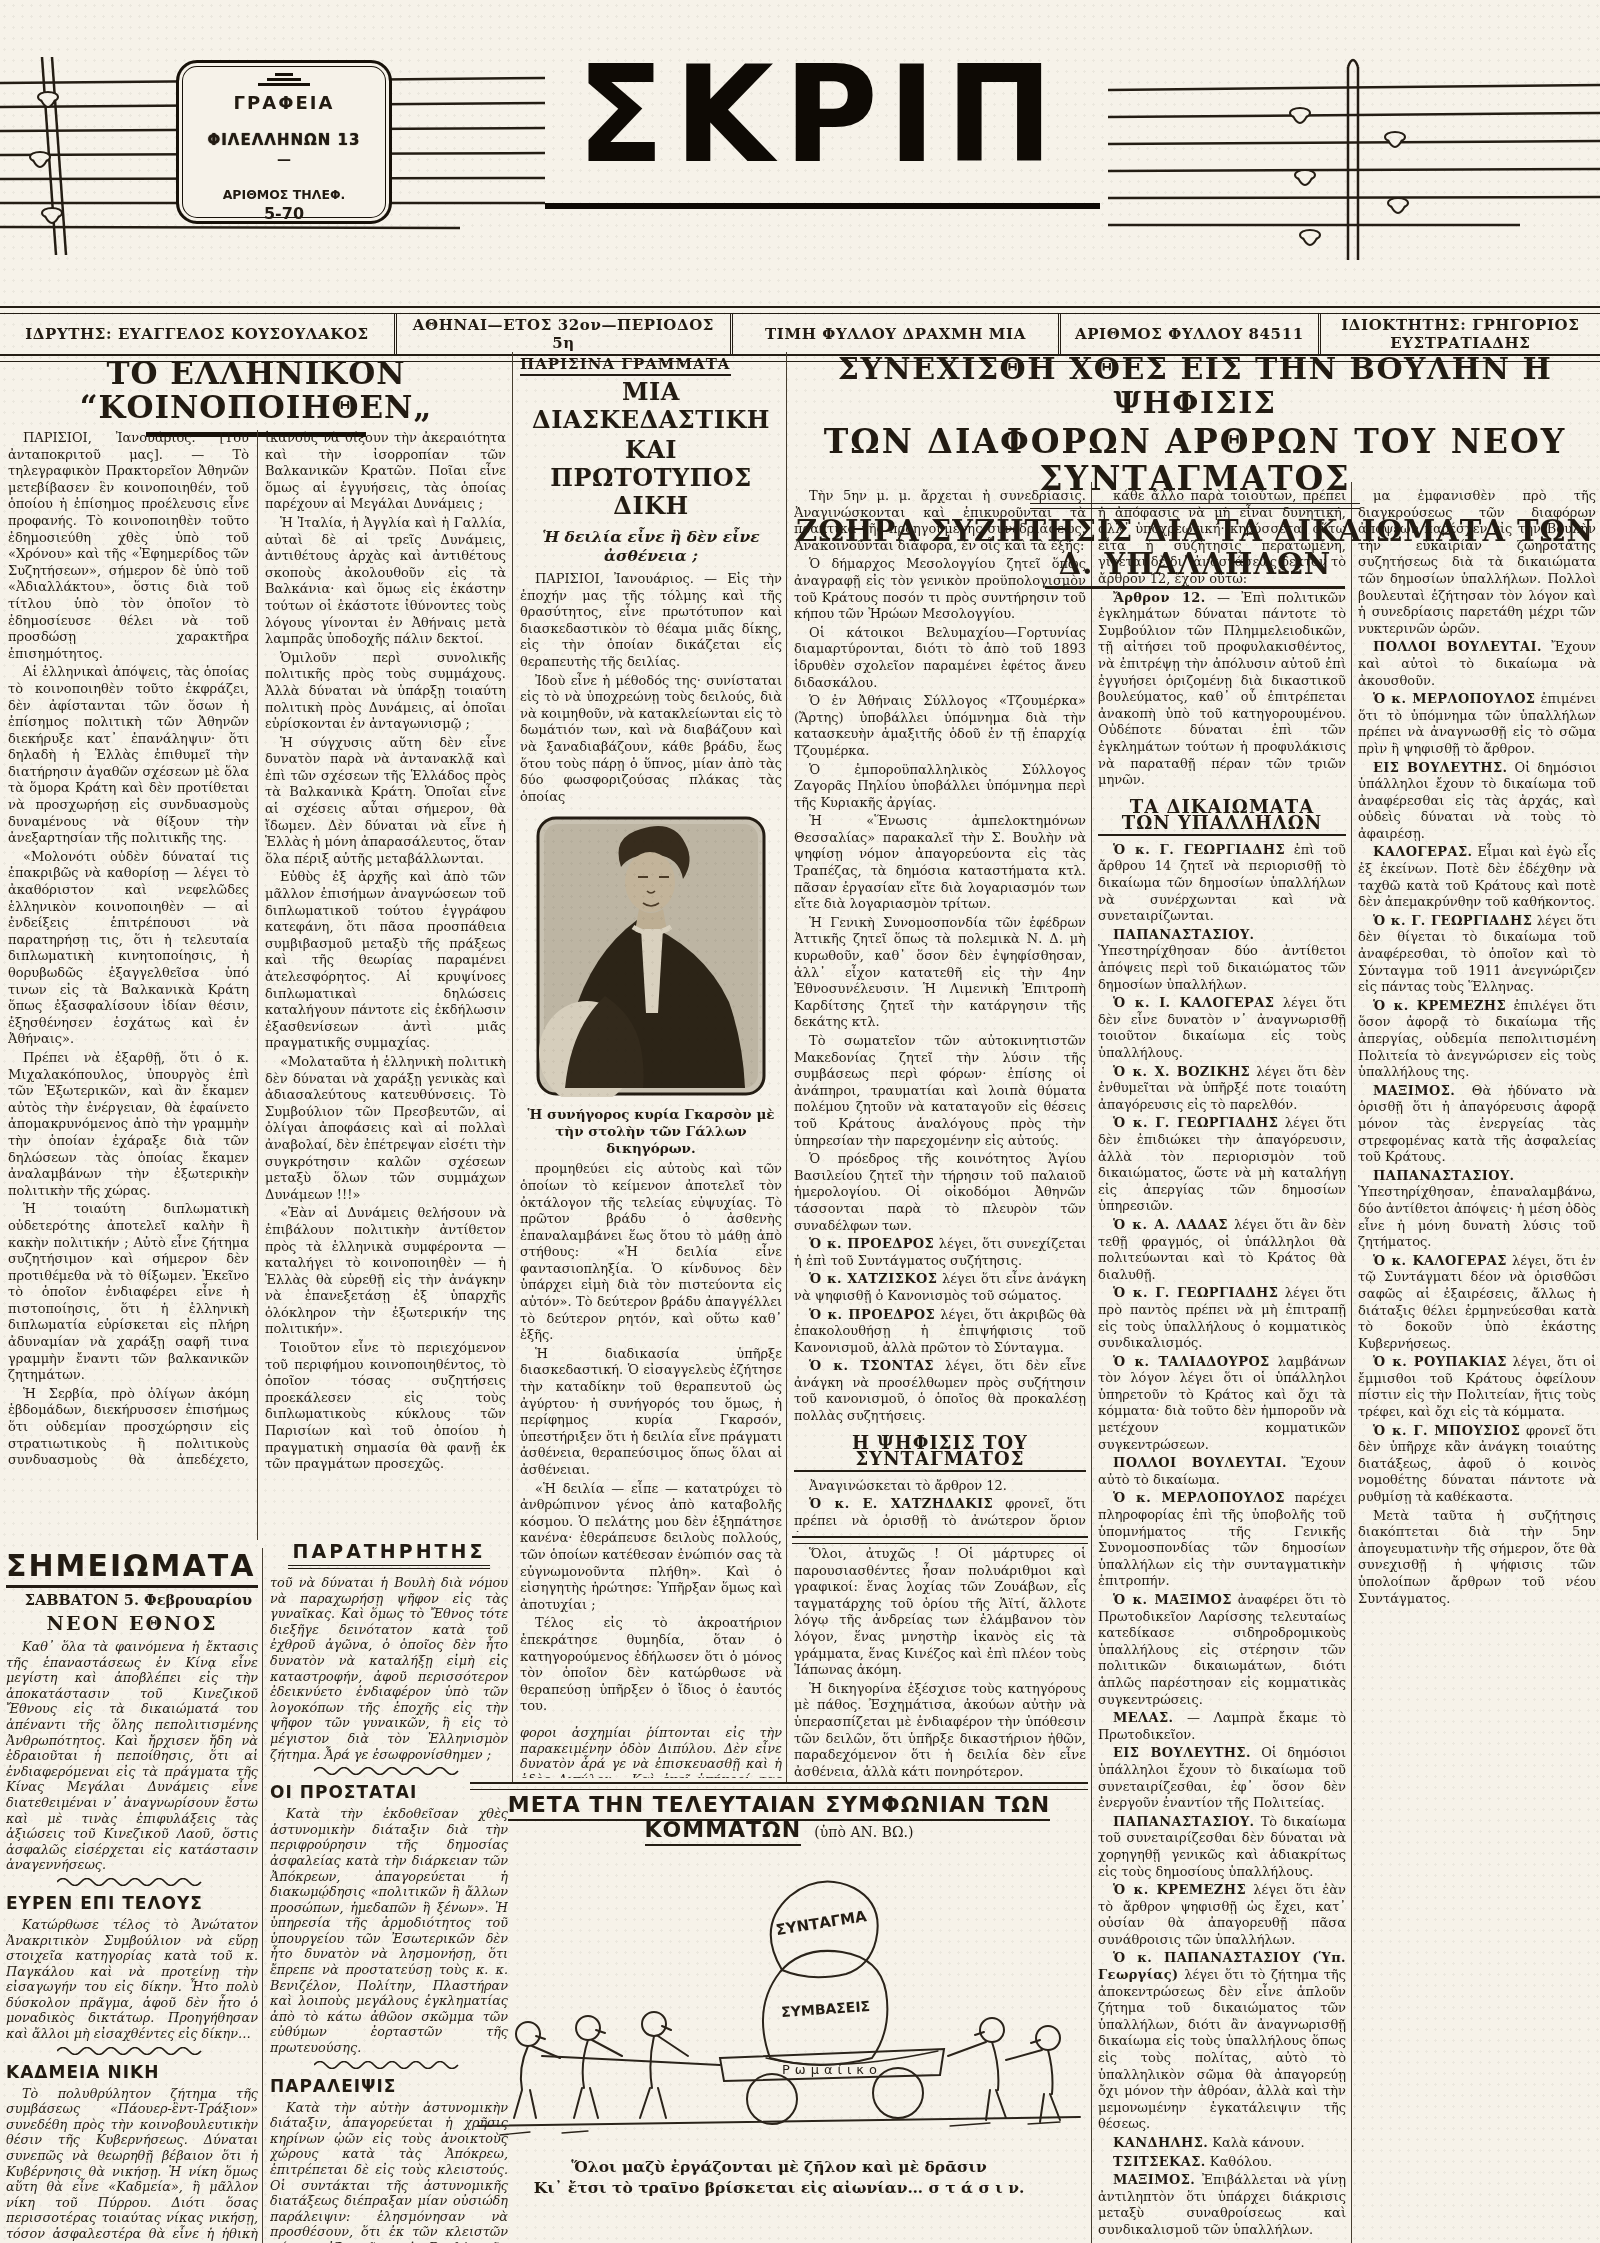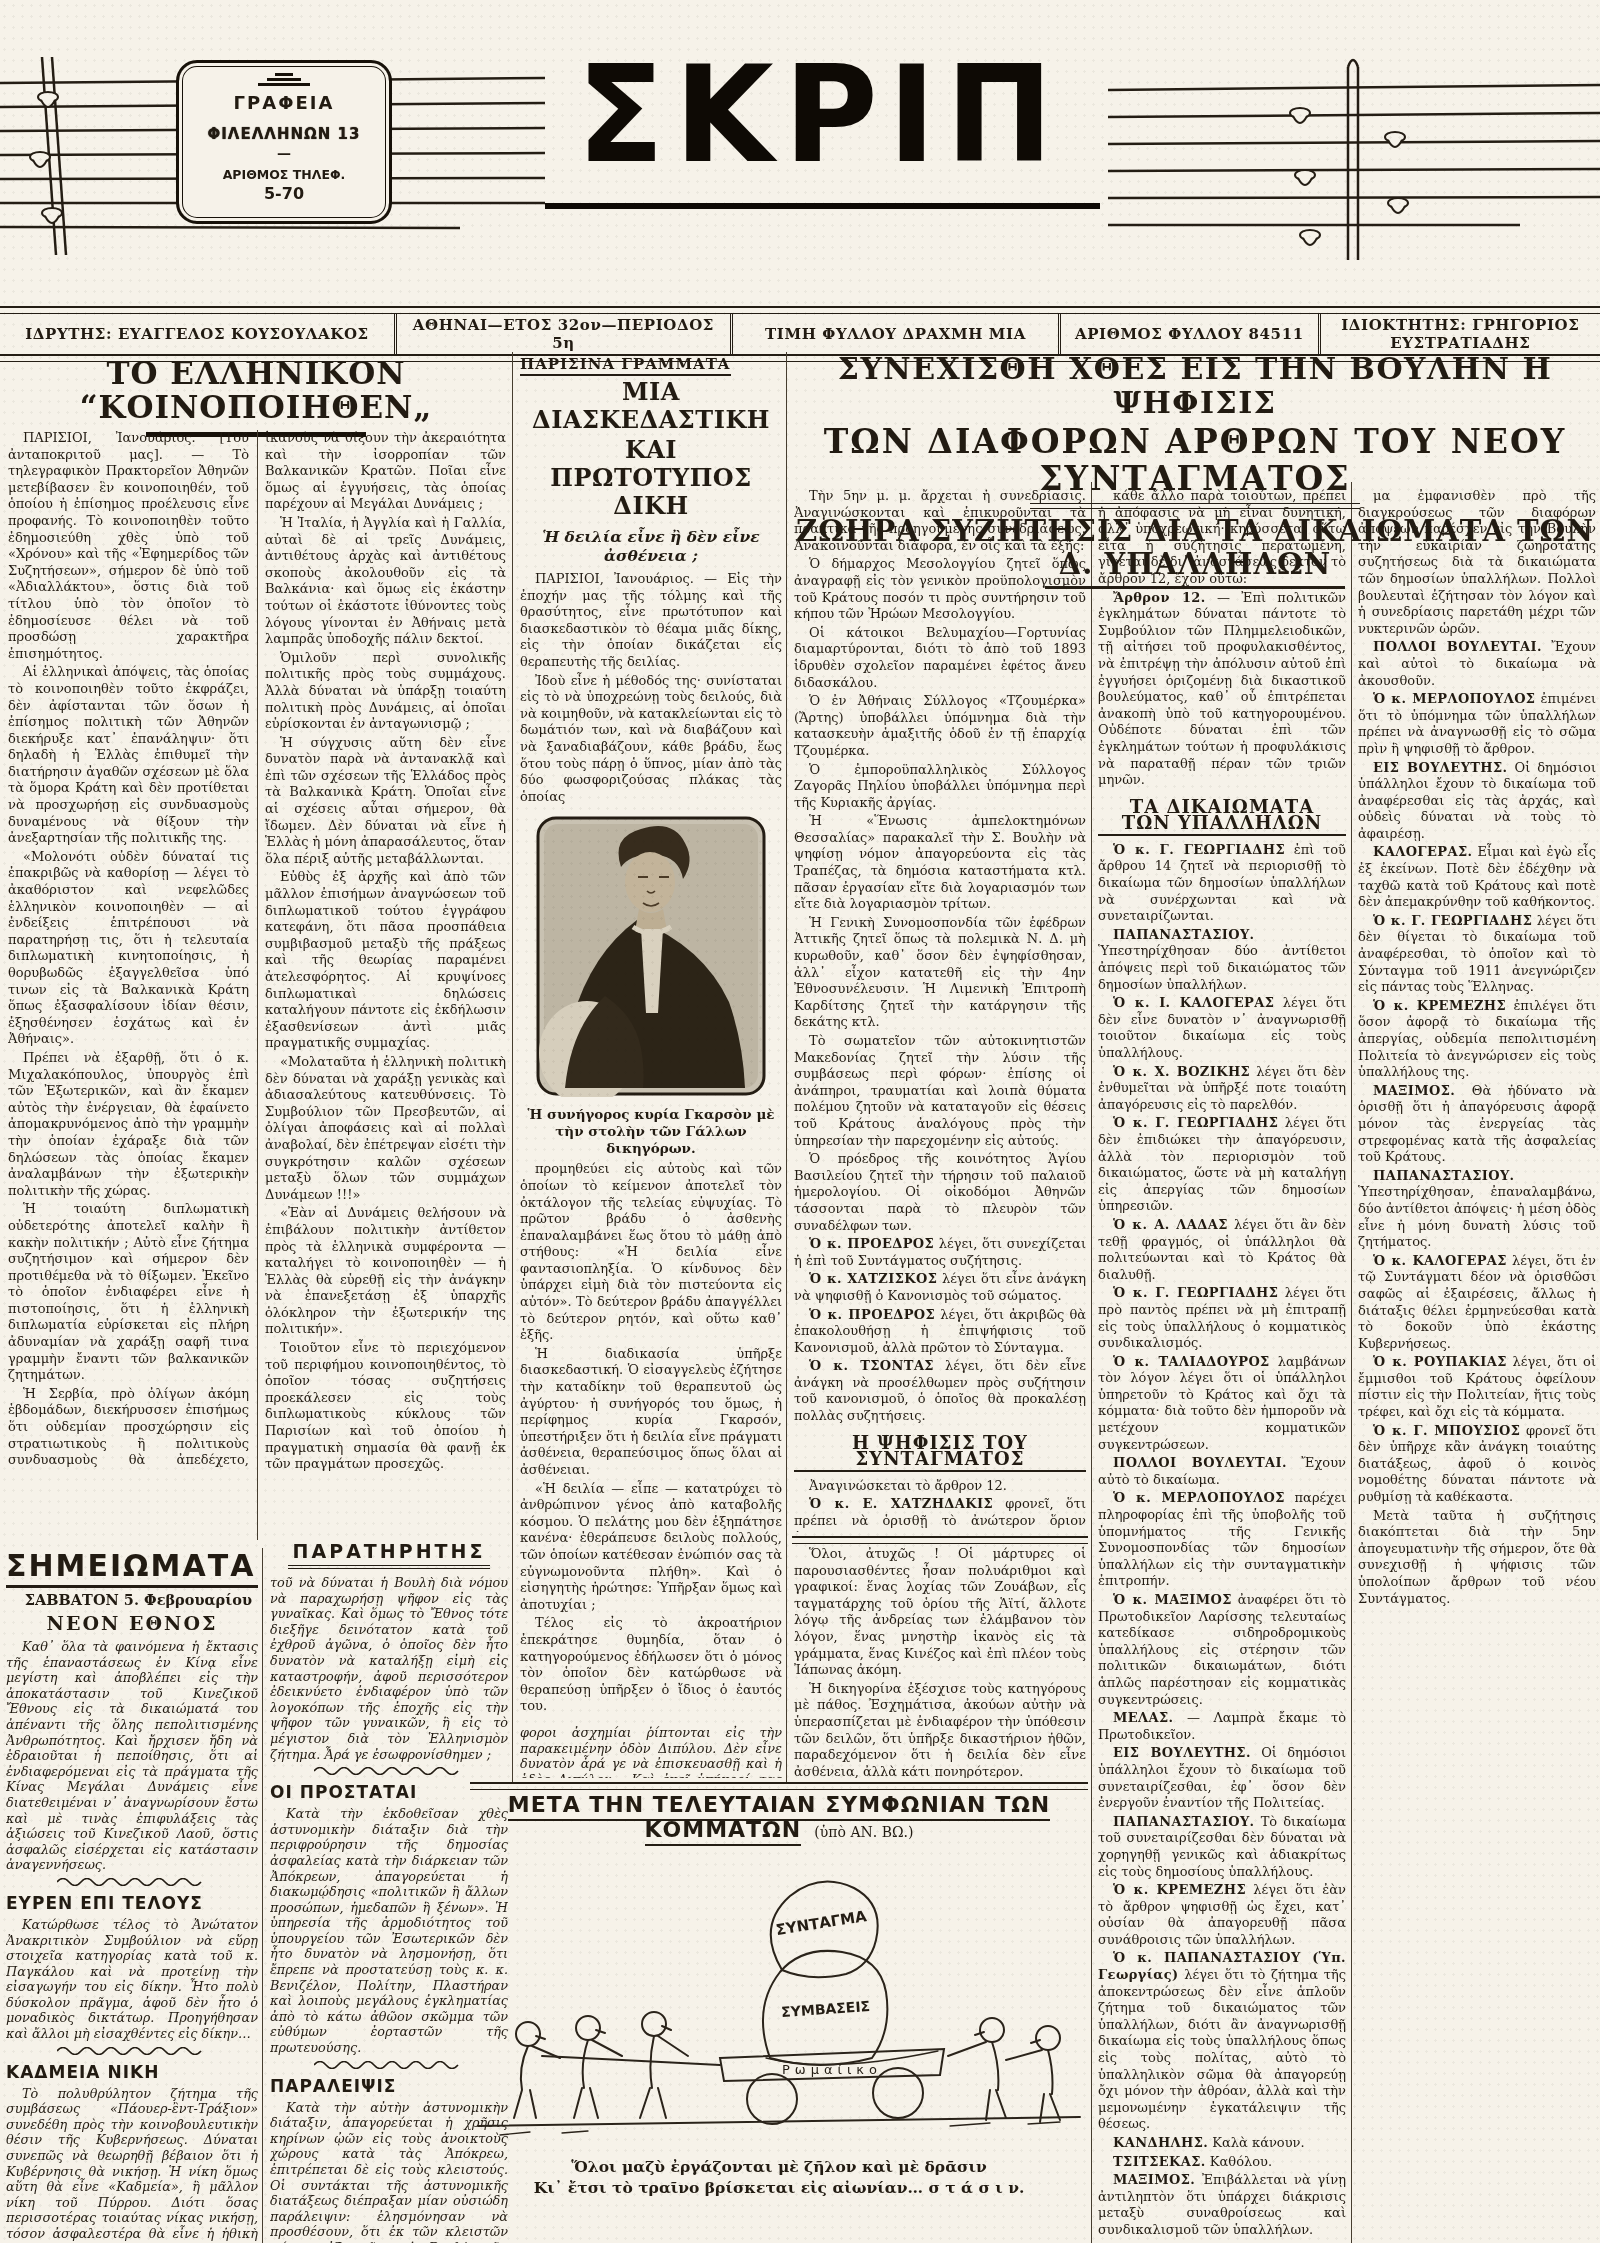--- a/index.html
+++ b/index.html
@@ -13,23 +13,23 @@
   .dblrule{height:5px;border-top:2px solid #241d14;border-bottom:1px solid #241d14;}
   .thinrule{height:4px;border-top:1px solid #241d14;border-bottom:1px solid #241d14;}
 
   
   .box{background:#f6f2e9;border:3px solid #171109;box-shadow:inset 0 0 0 3px #f6f2e9,inset 0 0 0 4px #171109;
        text-align:center;z-index:3;}
   .steps{width:56px;margin:10px auto 4px;}
   .steps div{background:#171109;height:3px;margin:2px auto;}
   .s1{width:18px}.s2{width:34px}.s3{width:52px}
   .office-l1{font:bold 18px "DejaVu Sans",sans-serif;letter-spacing:2px;margin-top:6px;}
-  .office-l2{font:bold 15px "DejaVu Sans",sans-serif;letter-spacing:1px;margin-top:12px;text-shadow:0 0 1px #171109;}
+  .office-l2{font:bold 15px "DejaVu Sans",sans-serif;letter-spacing:1px;margin-top:18px;text-shadow:0 0 1px #171109;}
   .office-dash{font:bold 14px "DejaVu Serif",serif;margin:2px 0;}
-  .office-l3{font:bold 12.5px "DejaVu Sans",sans-serif;margin-top:6px;}
+  .office-l3{font:bold 12.5px "DejaVu Sans",sans-serif;margin-top:20px;}
   .office-l4{font:bold 16px "DejaVu Sans",sans-serif;margin-top:2px;}
   .skrip{font-family:"DejaVu Sans",sans-serif;font-weight:bold;font-size:128px;line-height:150px;
          letter-spacing:0.08em;text-align:center;transform:scaleY(1.04);z-index:2;color:#0e0a05;}
   .logo-rule{background:#0e0a05;height:6px;z-index:2;}
   .date-d{font:bold 17px "DejaVu Sans",sans-serif;letter-spacing:1px;margin-top:6px;}
   .date-n{font:bold 26px "DejaVu Sans",sans-serif;margin-top:1px;}
   .date-m{font:bold 13.5px "DejaVu Sans",sans-serif;margin-top:2px;}
   .date-y{font:bold 14px "DejaVu Sans",sans-serif;margin-top:2px;}
   .date-s{font:italic 11px "DejaVu Serif",serif;margin-top:3px;}
   .subtitle{font:bold 27px "DejaVu Serif",serif;letter-spacing:0.17em;text-align:center;z-index:2;}

